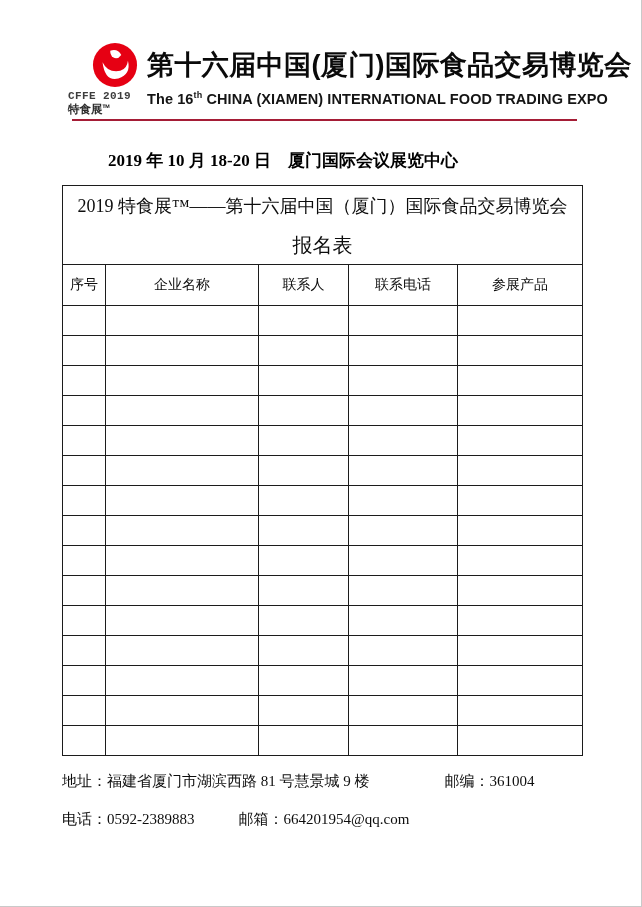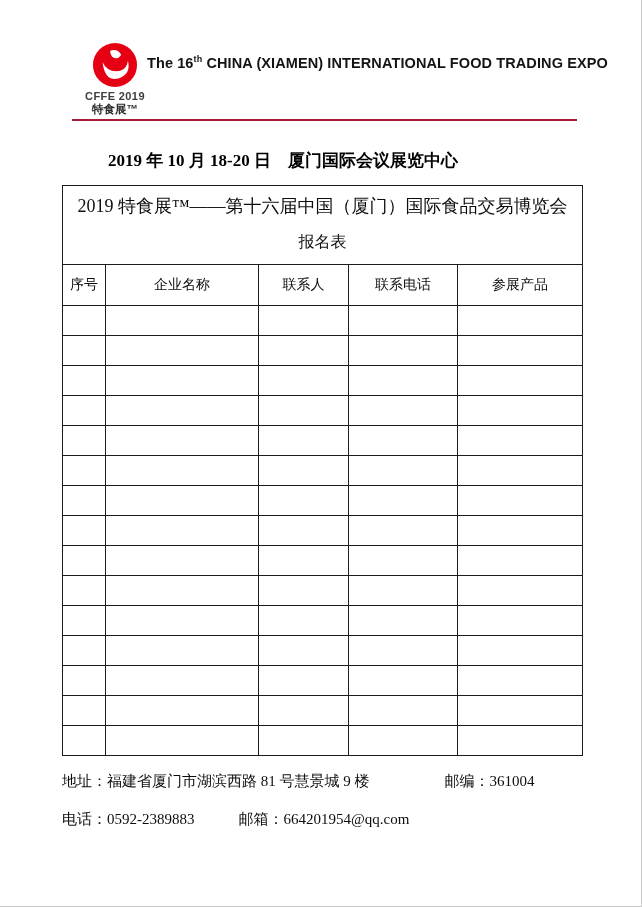--- a/index.html
+++ b/index.html
@@ -11,22 +11,21 @@
     border-right:1px solid #c9c9c9;
     border-bottom:1px solid #c9c9c9;
     overflow:hidden;
     font-family:"Liberation Serif","DejaVu Serif",serif;
     color:#0d0d0d;
   }
 
   
   .logo-block {
     position:absolute; left:68px; top:42px; width:94px;
-    text-align:center;
-    font-family:Liberation Sans, sans-serif;
+    font-family:Liberation Mono, monospace;
   }
   .logo-block svg { display:block; margin:0 auto; }
   .logo-l1 { font-size:11px; font-weight:bold; color:#3d3d3d; letter-spacing:.4px; margin-top:2px; white-space:nowrap; }
   .logo-l2 { font-size:11.5px; font-weight:bold; color:#2b2b2b; white-space:nowrap; }
 
   .masthead-text { position:absolute; left:147px; top:47px; }
   .cn-title {
     font-family:"Liberation Sans","DejaVu Sans",sans-serif;
     font-weight:bold; font-size:27px; letter-spacing:.4px;
     color:#0a0a0a; white-space:nowrap;
@@ -51,21 +50,21 @@
   }
 
   
   table.form {
     position:absolute; top:185px; left:62px; width:520px;
     border-collapse:collapse; table-layout:fixed;
   }
   table.form td, table.form th { border:1px solid #1c1c1c; padding:0; }
   .title-cell { height:78px; text-align:center; vertical-align:top; }
   .title-cell .t1 { font-size:18px; margin-top:8px; white-space:nowrap; }
-  .title-cell .t2 { font-size:16px; margin-top:14px; }
+  .title-cell .t2 { font-size:20px; margin-top:14px; }
   tr.head-row th {
     height:40px; font-size:14px; font-weight:normal;
     text-align:center; vertical-align:middle;
   }
   tr.empty-row td { height:29px; background:#fff; }
 
   
   .doc-footer {
     position:absolute; left:62px; top:771px;
     font-size:15px; color:#0d0d0d;
@@ -84,20 +83,21 @@
     <svg width="46" height="46" viewBox="0 0 48 48" aria-hidden="true">
       <circle cx="24" cy="24" r="23" fill="#e60013"></circle>
       <path d="M19 9 Q27 6.5 30.5 13.5 Q26.5 19 22 16 Q19 13.5 19 9 Z" fill="#ffffff"></path>
       <path d="M11 21 Q16.5 32.5 29.5 30 Q36.5 28 37.5 19.5 Q41 33.5 27.5 38 Q13.5 41.5 11 21 Z" fill="#ffffff"></path>
     </svg>
     <div class="logo-l1">CFFE 2019</div>
     <div class="logo-l2">特食展™</div>
   </div>
 
   <div class="masthead-text">
+    <div class="cn-title">第十六届中国(厦门)国际食品交易博览会</div>
     <div class="en-title"><span>The 16</span><sup>th</sup><span> CHINA (XIAMEN) INTERNATIONAL FOOD TRADING EXPO</span></div>
   </div>
 
   <div class="red-rule"></div>
 
   <div class="date-line">2019 年 10 月 18-20 日　厦门国际会议展览中心</div>
 
   <table class="form">
     <colgroup>
       <col style="width:43px">

